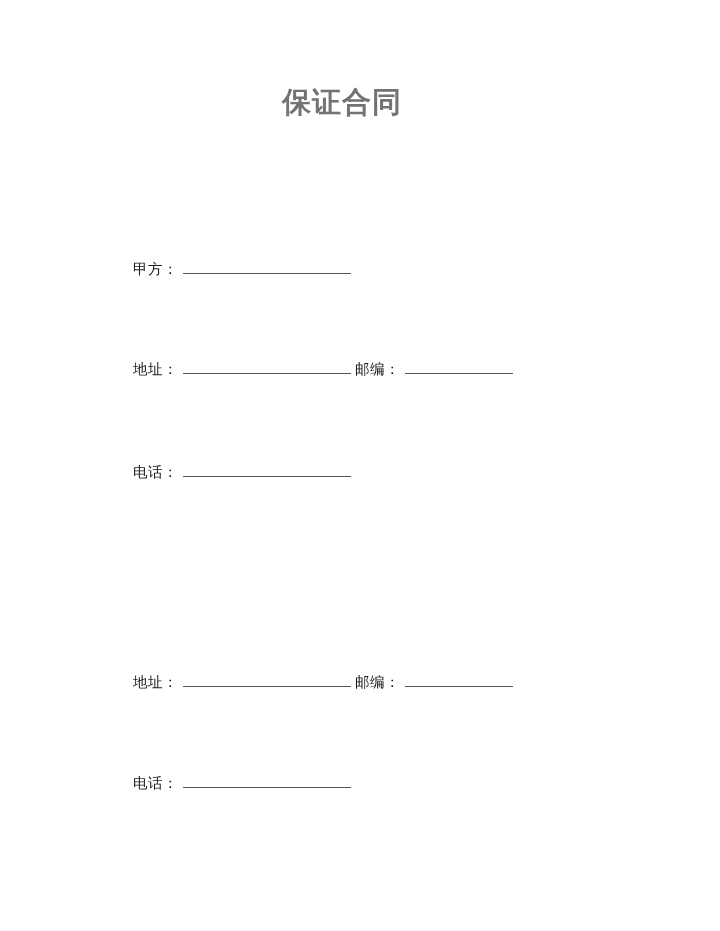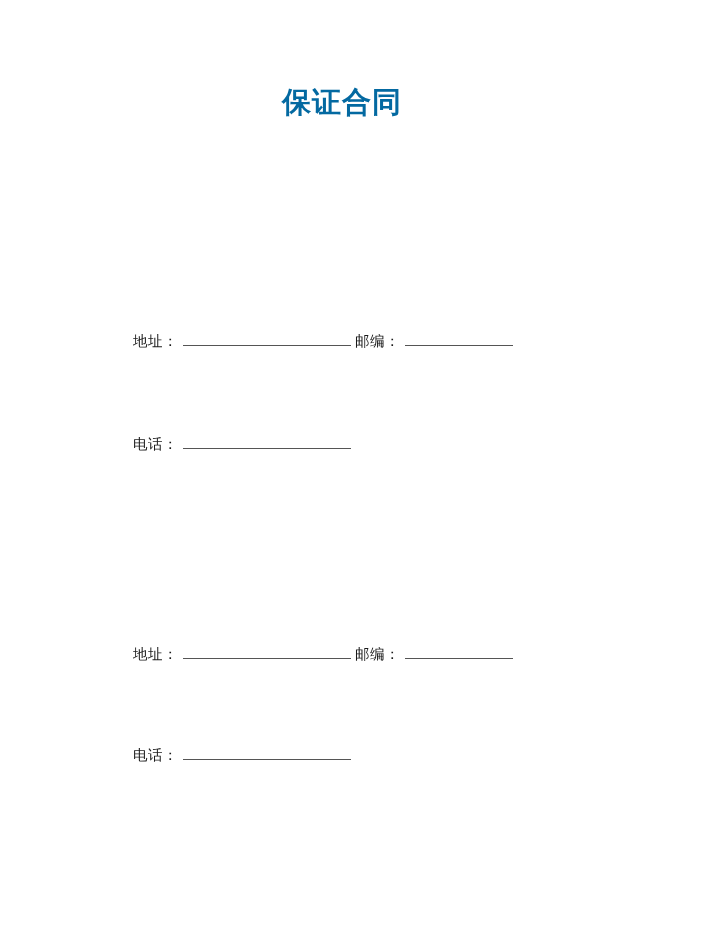--- a/index.html
+++ b/index.html
@@ -25,21 +25,21 @@
   
   .doc-title {
     position: absolute;
     top: 82px;
     left: 0;
     width: 684px;
     text-align: center;
     font-size: 29px;
     font-weight: bold;
     letter-spacing: 1px;
-    color: #0369a1;
+    color: #737373;
     line-height: 40px;
   }
 
   
   .form-area {
     position: absolute;
     top: 252px;
     left: 0;
     width: 720px;
   }
@@ -107,20 +107,26 @@
 </style>
 </head>
 <body>
 
 <div class="page">
 
   <div class="doc-title">保证合同</div>
 
   <div class="form-area">
 
+    <div class="form-row row-partyA">
+      <div class="field col-left">
+        <span class="field-label">甲方：</span>
+        <span class="field-rule rule-long"></span>
+      </div>
+    </div>
 
     <div class="form-row row-addrA">
       <div class="field col-left">
         <span class="field-label">地址：</span>
         <span class="field-rule rule-long"></span>
       </div>
       <div class="field col-right">
         <span class="field-label">邮编：</span>
         <span class="field-rule rule-short"></span>
       </div>

